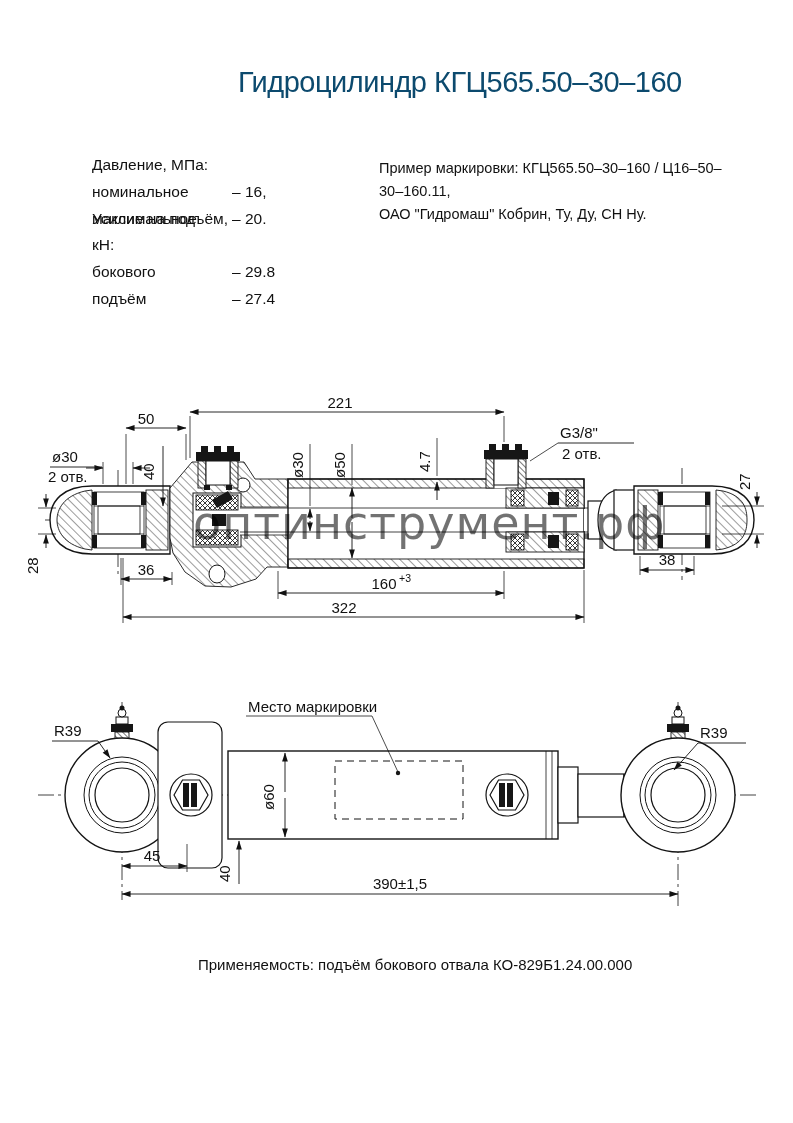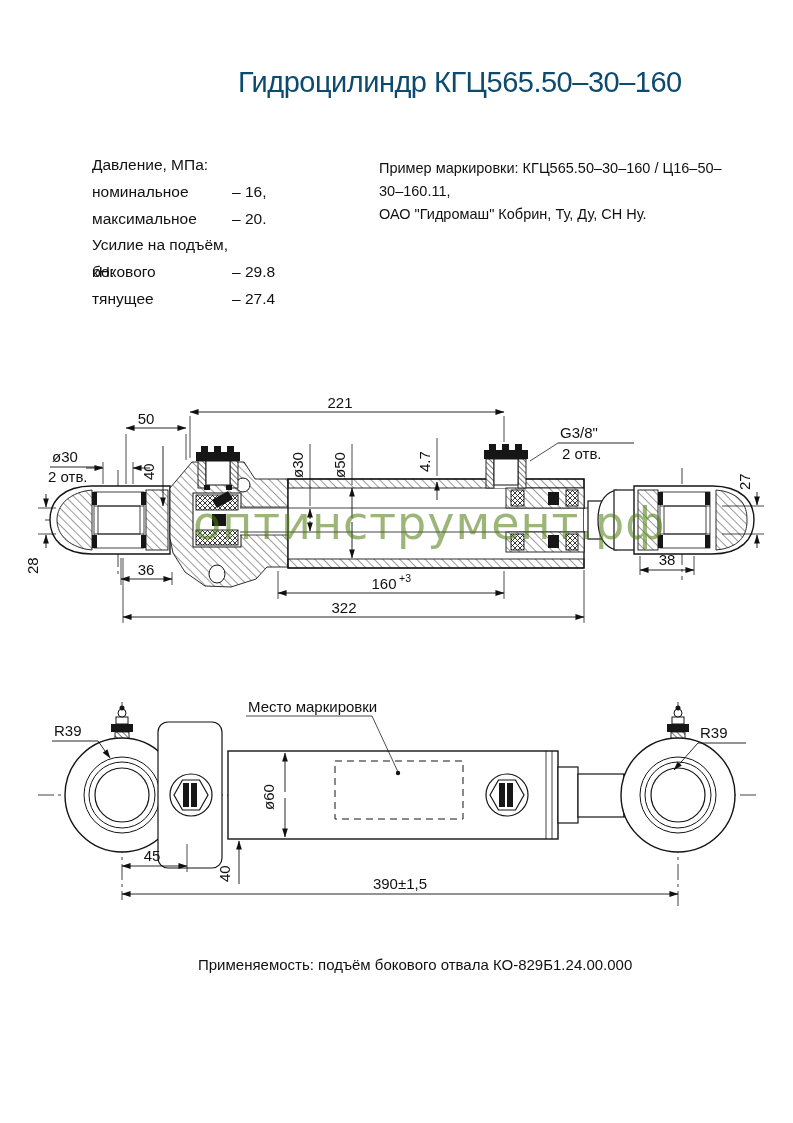--- a/index.html
+++ b/index.html
@@ -5,27 +5,27 @@
   html,body{margin:0;padding:0;}
   body{
     width:793px;height:1123px;position:relative;background:#ffffff;
     font-family:"Liberation Sans", sans-serif;color:#111;overflow:hidden;
   }
   .title{
     position:absolute;left:238px;top:66px;font-size:29px;font-weight:400;
     letter-spacing:-0.5px;color:#0c4a6e;white-space:nowrap;
   }
   .specs{position:absolute;left:92px;top:152px;font-size:15.5px;}
-  .spec-row{display:flex;height:26.8px;line-height:26.8px;}
+  .spec-row{display:flex;height:26.8px;line-height:26.8px;align-items:flex-end;}
   .spec-row .lbl{width:140px;}
   .marking{position:absolute;left:379px;top:157px;width:345px;font-size:14.5px;line-height:23px;}
   .apply{position:absolute;left:163px;top:956px;font-size:15px;margin-left:35px;}
   .watermark{
     position:absolute;left:193px;top:496px;font-size:46px;letter-spacing:1px;
-    color:#4d7c0f;opacity:0.55;z-index:6;font-family:"DejaVu Sans",sans-serif;white-space:nowrap;
+    color:#000000;opacity:0.55;z-index:6;font-family:"DejaVu Sans",sans-serif;white-space:nowrap;
   }
   svg.view{position:absolute;left:0;}
   svg .ol{fill:#fff;stroke:#141414;stroke-width:1.4;}
   svg .o2{fill:#fff;stroke:#141414;stroke-width:1;}
   svg .o3{fill:#fff;stroke:#141414;stroke-width:1.2;}
   svg .th{fill:none;stroke:#141414;stroke-width:0.8;}
   svg .cl{stroke:#111;stroke-width:0.8;fill:none;stroke-dasharray:16 4 3 4;}
   svg .dl{stroke:#111;stroke-width:0.9;fill:none;}
   svg .xl{stroke:#111;stroke-width:0.75;fill:none;}
   svg .ht{stroke:#141414;stroke-width:0.9;}
@@ -53,21 +53,21 @@
     </div>
   <div class="spec-row">
       <span class="lbl">Усилие на подъём, кН:</span>
       <span class="val"></span>
     </div>
   <div class="spec-row">
       <span class="lbl">бокового</span>
       <span class="val">– 29.8</span>
     </div>
   <div class="spec-row">
-      <span class="lbl">тянущее</span>
+      <span class="lbl">подъём</span>
       <span class="val">– 27.4</span>
     </div>
 </div>
 
 <div class="marking">
   <div>Пример маркировки: КГЦ565.50–30–160 / Ц16–50–30–160.11,</div>
   <div>ОАО "Гидромаш" Кобрин, Ту, Ду, СН Ну.</div>
 </div>
 
 <svg class="view" style="top:388px" width="793" height="252" viewBox="0 0 793 252">

